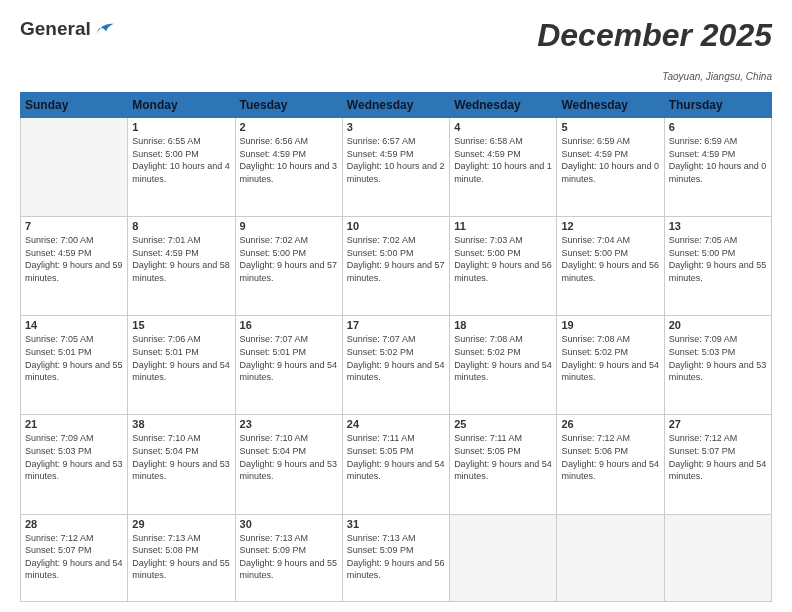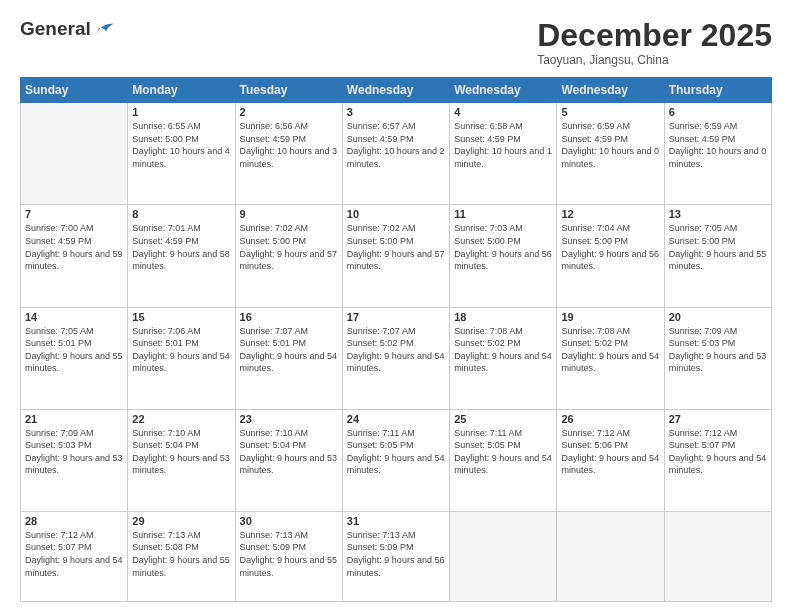--- a/index.html
+++ b/index.html
@@ -28,41 +28,44 @@
       align-items: center;
     }
     .logo-general { color: #333; }
     .logo-blue { color: #1a6bbf; }
     .logo-icon {
       width: 22px;
       height: 22px;
       margin-left: 2px;
     }
     .title-block {
+      text-align: right;
+      font-style: italic;
     }
     .month-title {
       font-size: 32px;
       font-weight: bold;
       color: #333;
       line-height: 1.1;
     }
     .location {
-      font-size: 12px;
+      font-size: 10px;
       color: #555;
+      margin-top: 18px;
     }
     .calendar {
       flex: 1;
       border: 1px solid #ccc;
       border-collapse: collapse;
       width: 100%;
       table-layout: fixed;
     }
     .calendar th {
       background: #2e75b6;
-      color: #e5e5e5;
+      color: #0f172a;
       font-size: 12px;
       font-weight: bold;
       padding: 5px 4px;
       text-align: left;
       border: 1px solid #2e75b6;
     }
     .calendar td {
       border: 1px solid #ccc;
       vertical-align: top;
       padding: 3px 4px;
@@ -211,21 +214,21 @@
             <span class="day-num">20</span>
             <div class="day-info">Sunrise: 7:09 AM<br>Sunset: 5:03 PM<br>Daylight: 9 hours and 53 minutes.</div>
           </td>
         </tr>
         <tr>
           <td>
             <span class="day-num">21</span>
             <div class="day-info">Sunrise: 7:09 AM<br>Sunset: 5:03 PM<br>Daylight: 9 hours and 53 minutes.</div>
           </td>
           <td>
-            <span class="day-num">22</span>
+            <span class="day-num">38</span>
             <div class="day-info">Sunrise: 7:10 AM<br>Sunset: 5:04 PM<br>Daylight: 9 hours and 53 minutes.</div>
           </td>
           <td>
             <span class="day-num">23</span>
             <div class="day-info">Sunrise: 7:10 AM<br>Sunset: 5:04 PM<br>Daylight: 9 hours and 53 minutes.</div>
           </td>
           <td>
             <span class="day-num">24</span>
             <div class="day-info">Sunrise: 7:11 AM<br>Sunset: 5:05 PM<br>Daylight: 9 hours and 54 minutes.</div>
           </td>

